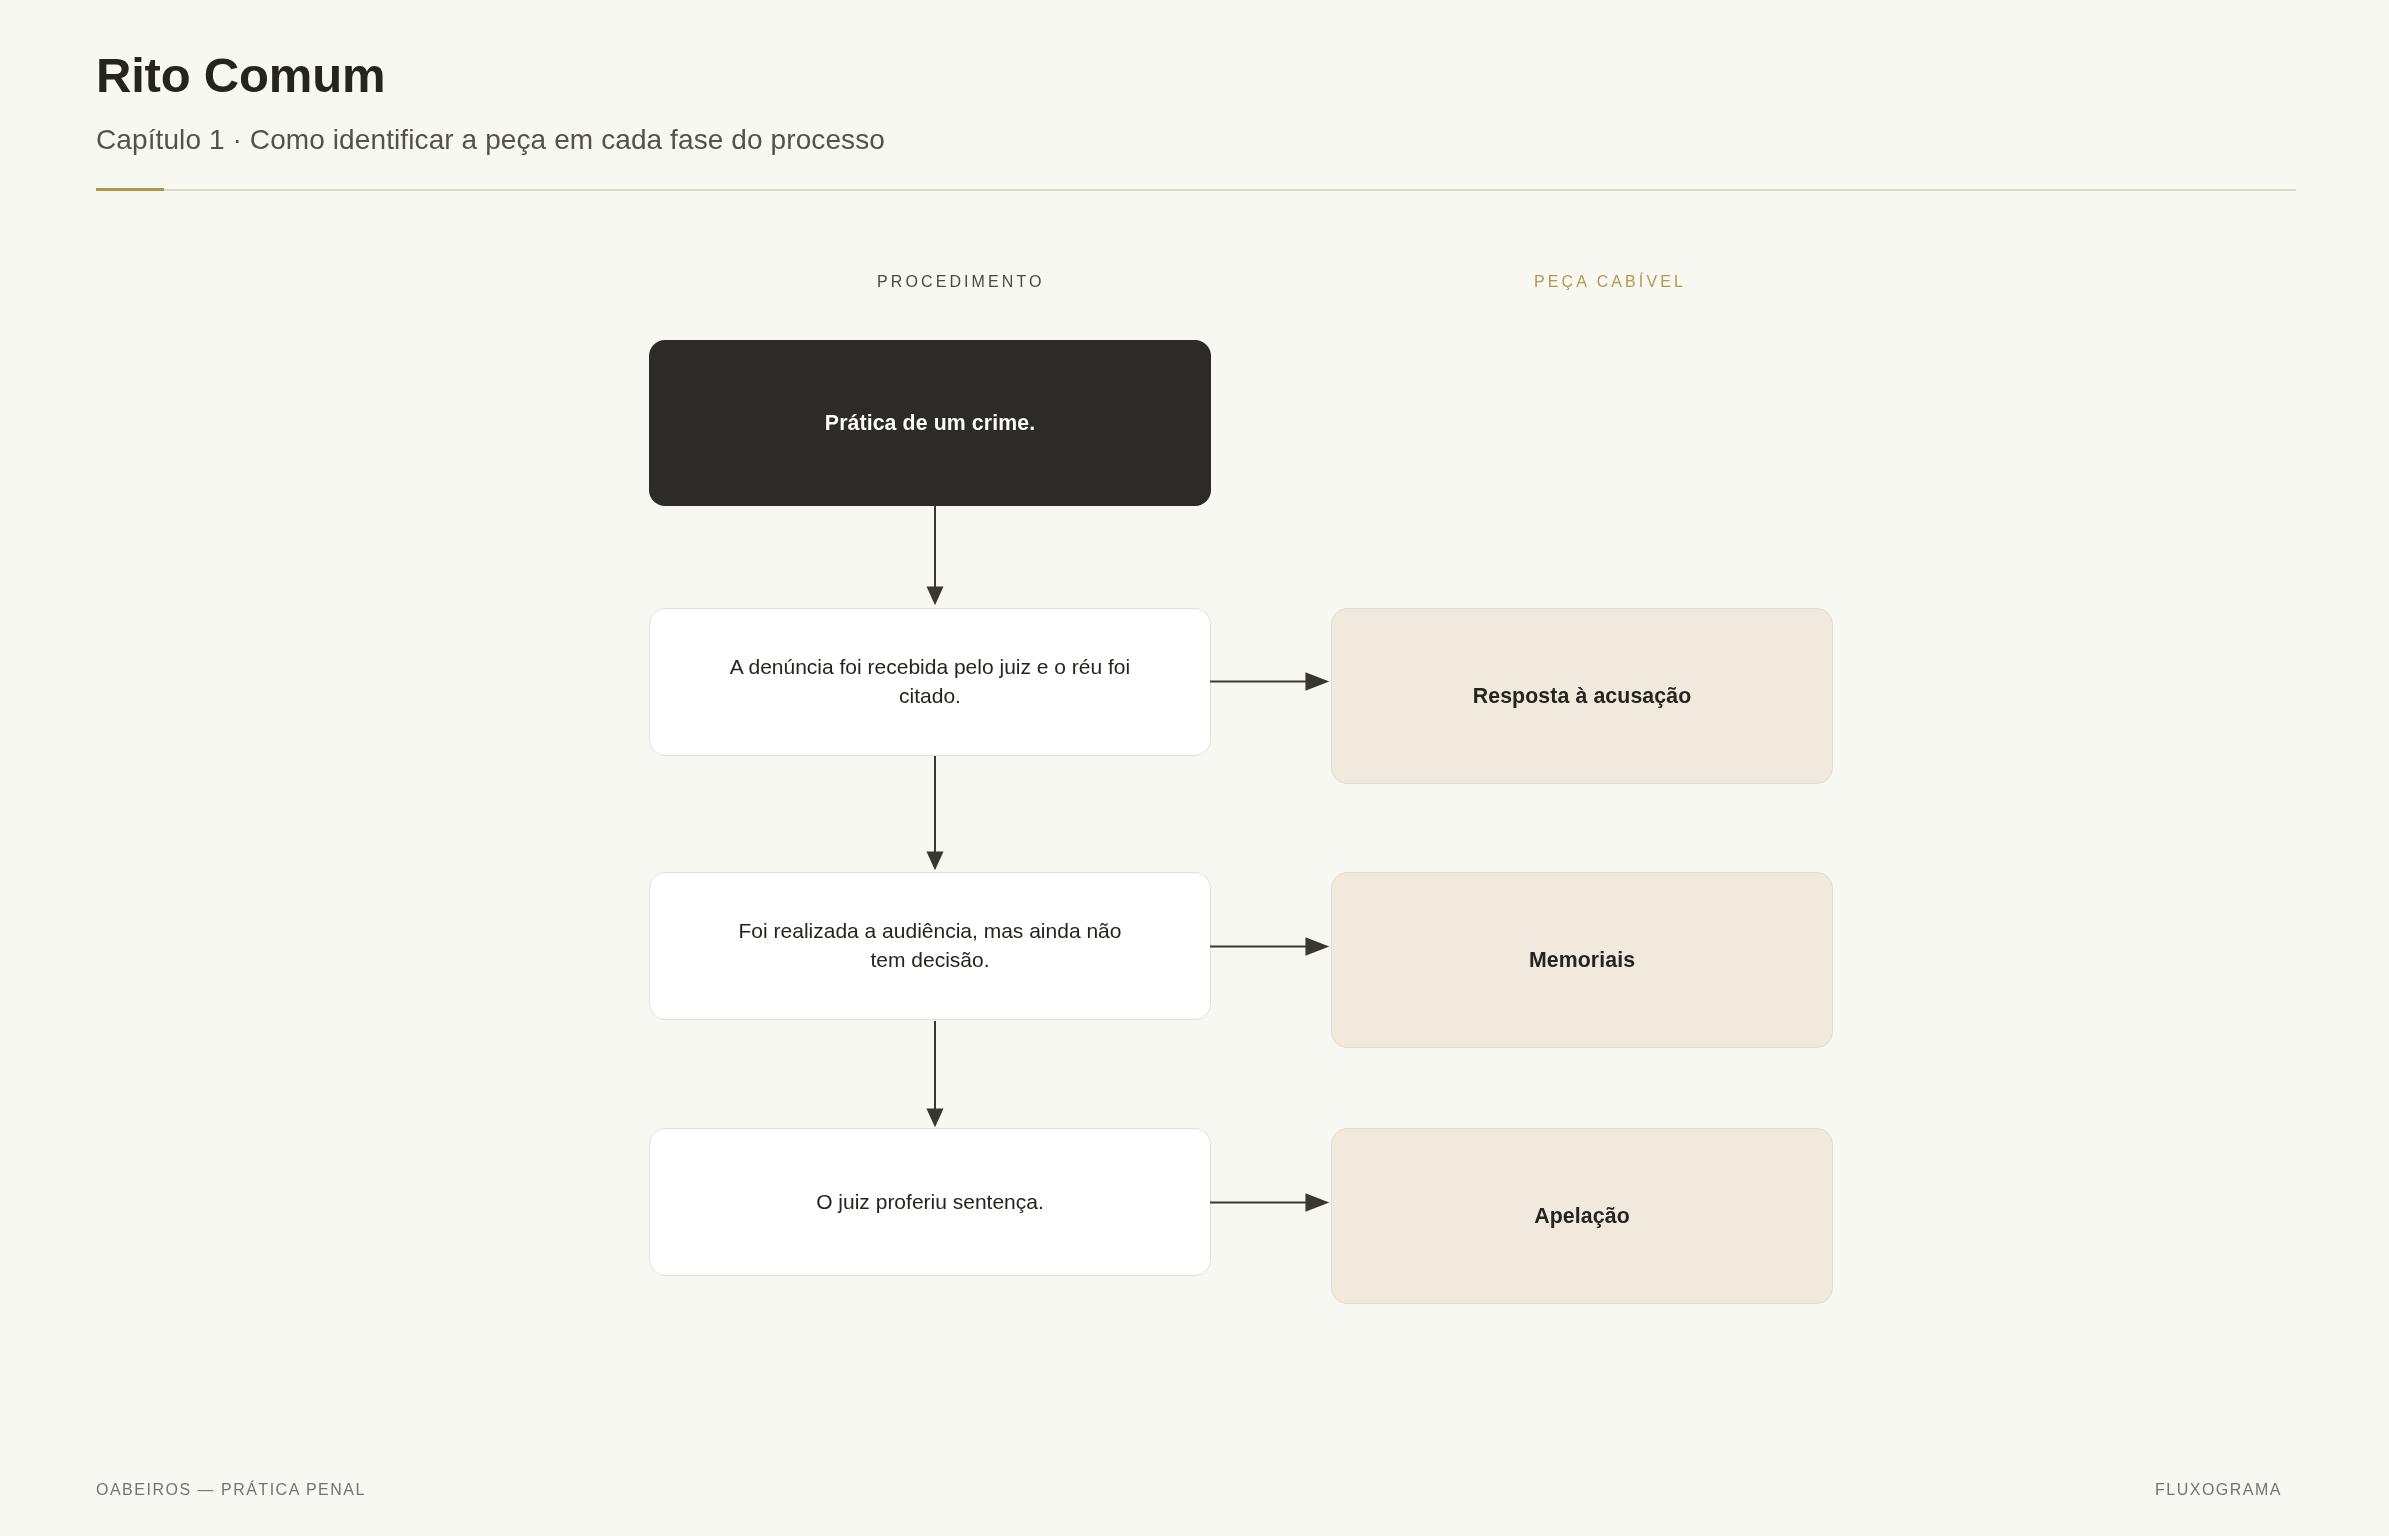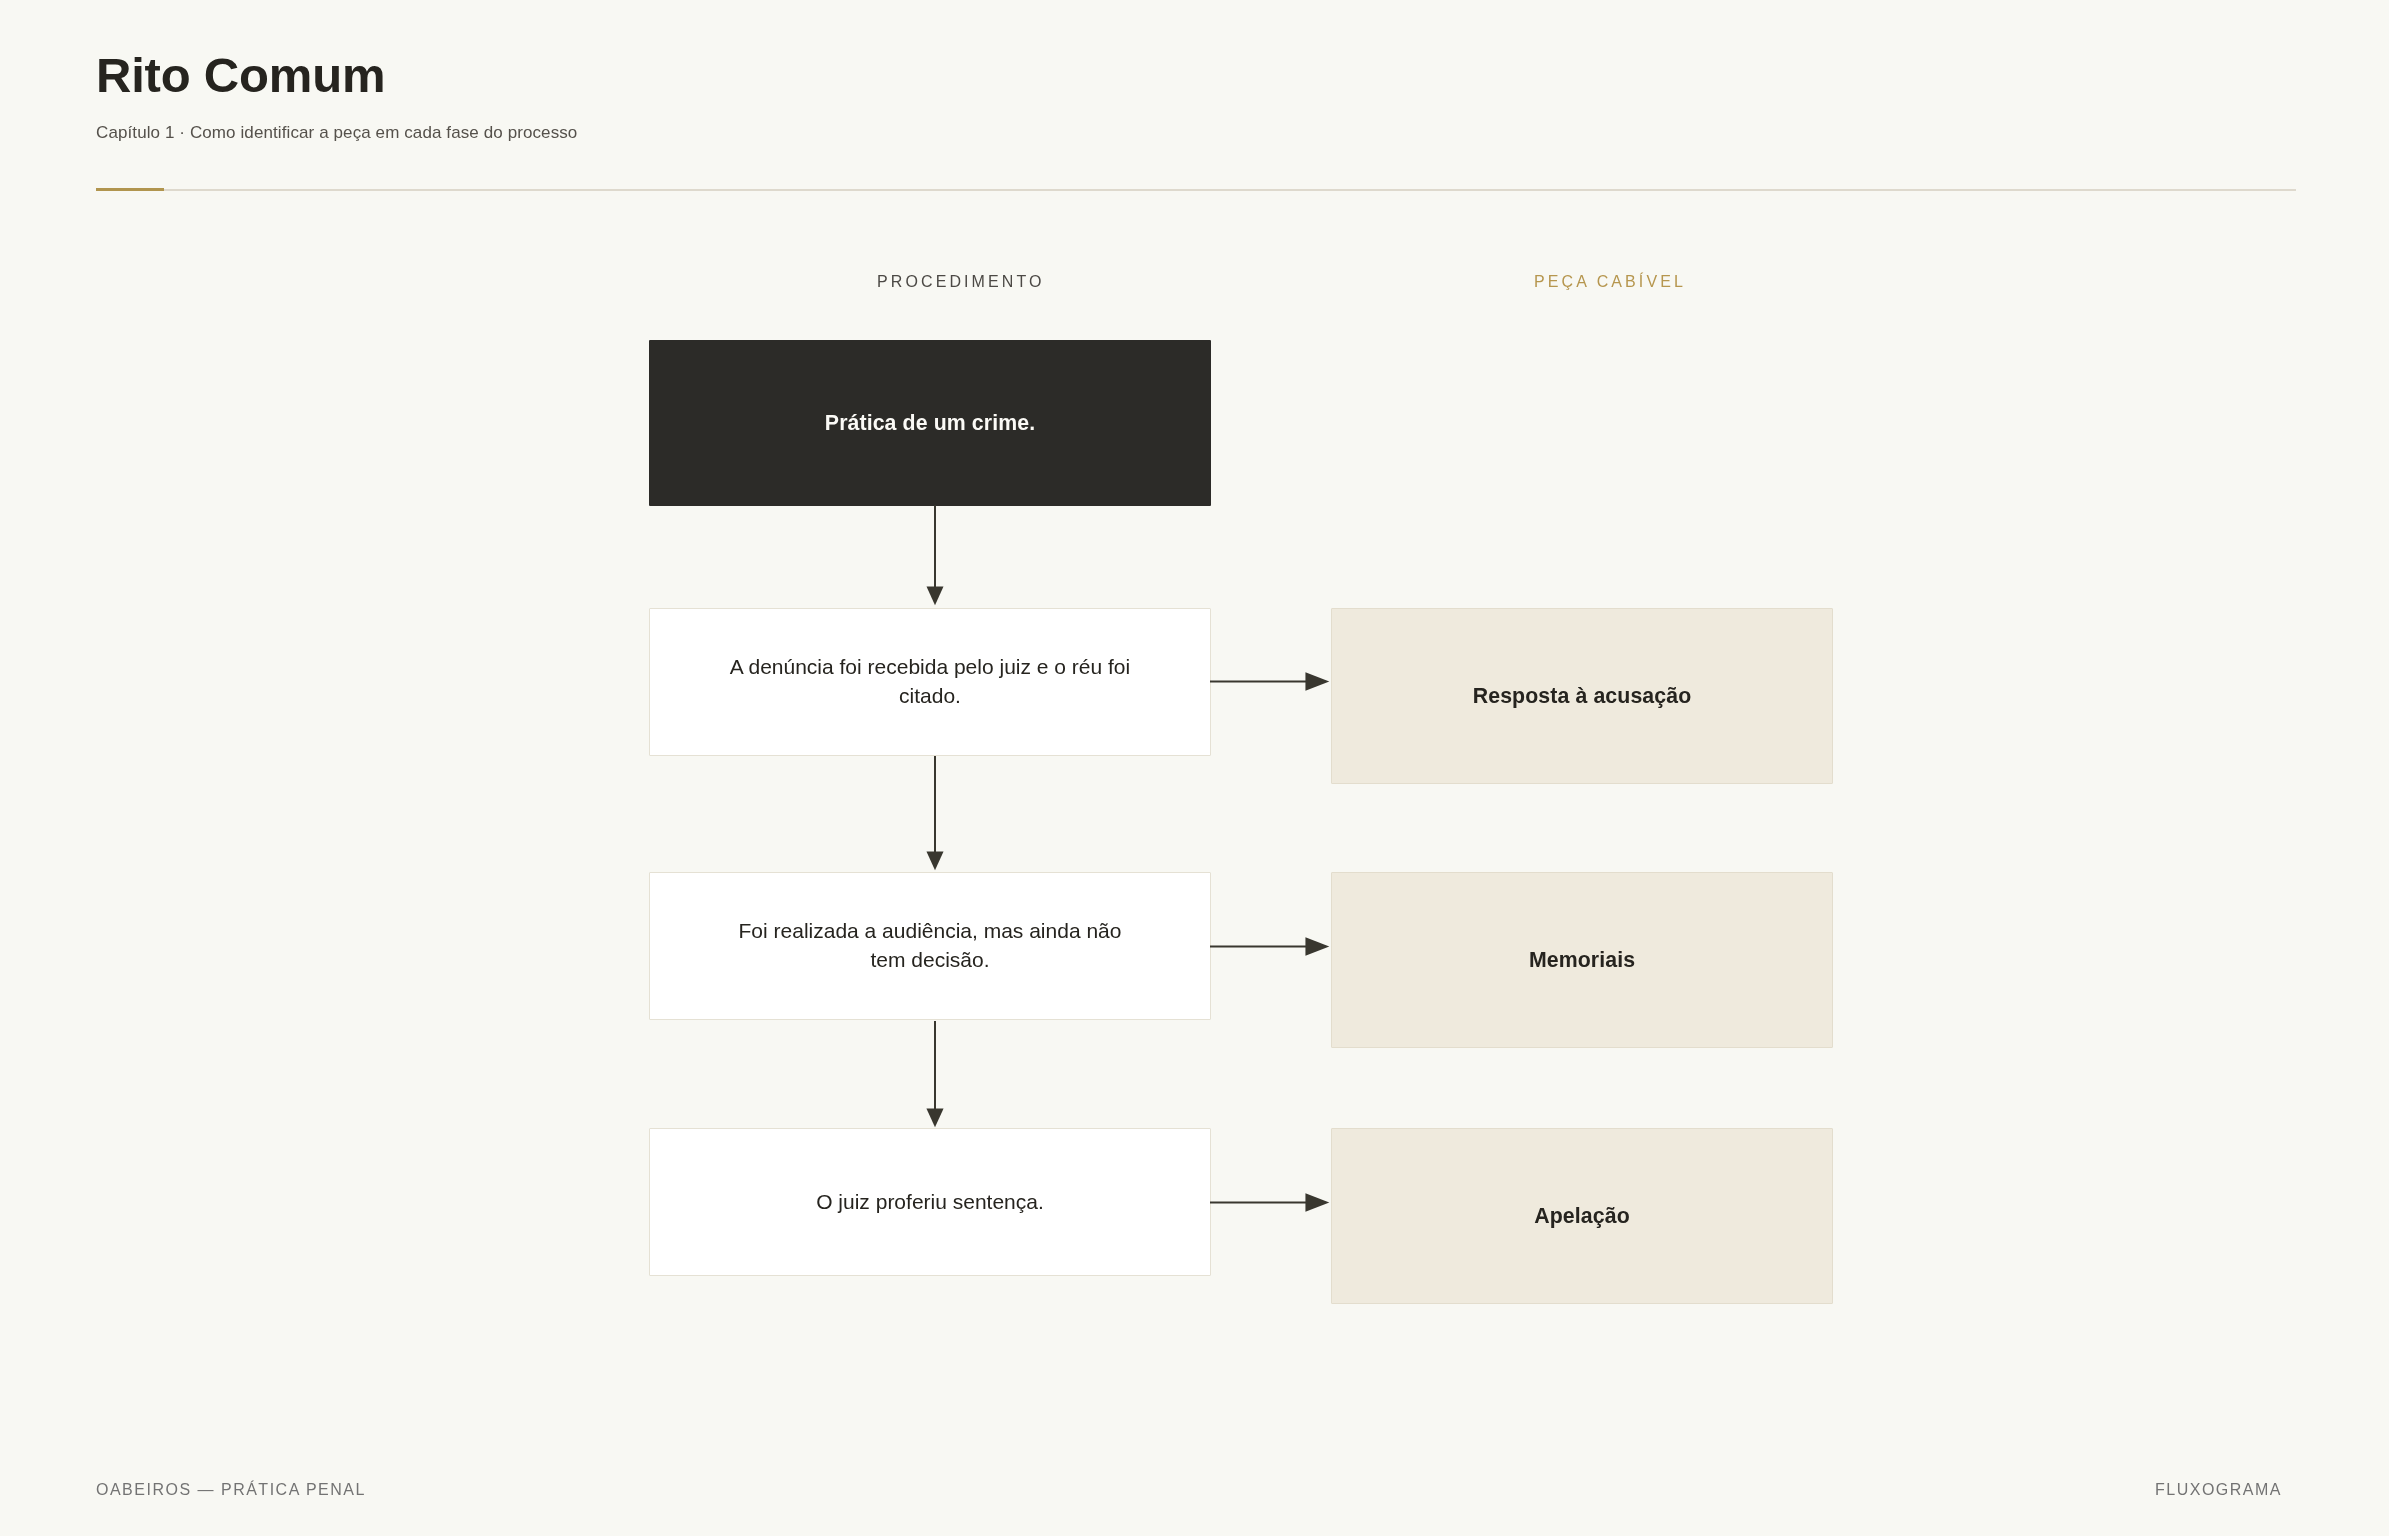--- a/index.html
+++ b/index.html
@@ -25,21 +25,21 @@
     font-family:Liberation Sans, sans-serif;
     font-weight:bold;
     font-size:49px;
     letter-spacing:-0.2px;
     color:#26241f;
     line-height:1.1;
   }
 
   #page-subtitle {
     margin-top:19px;
-    font-size:17px;
+    font-size:28px;
     color:#55514b;
     letter-spacing:0.1px;
     line-height:1.3;
   }
 
   #header-rule {
     position:absolute;
     left:96px; top:188px;
     width:2200px; height:3.4px;
   }
@@ -67,21 +67,21 @@
   #col-header-left  { left:832px;  color:#4c4945; }
   #col-header-right { left:1489px; color:#b6964e; }
 
   
   .node {
     position:absolute;
     display:flex;
     align-items:center;
     justify-content:center;
     text-align:center;
-    border-radius:1px;
+    border-radius:16px;
   }
 
   .node-start {
     left:649px; top:340px;
     width:562px; height:166px;
     background:#2c2b28;
     color:#fbfaf6;
     font-size:21.3px;
     font-weight:bold;
     letter-spacing:0.1px;

